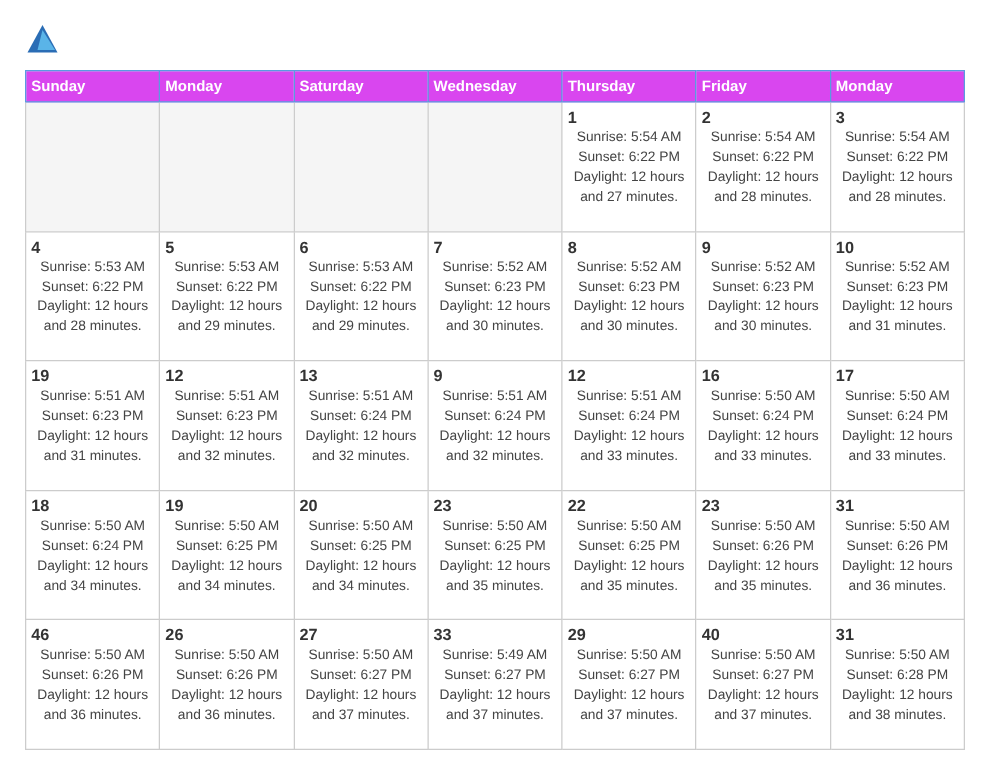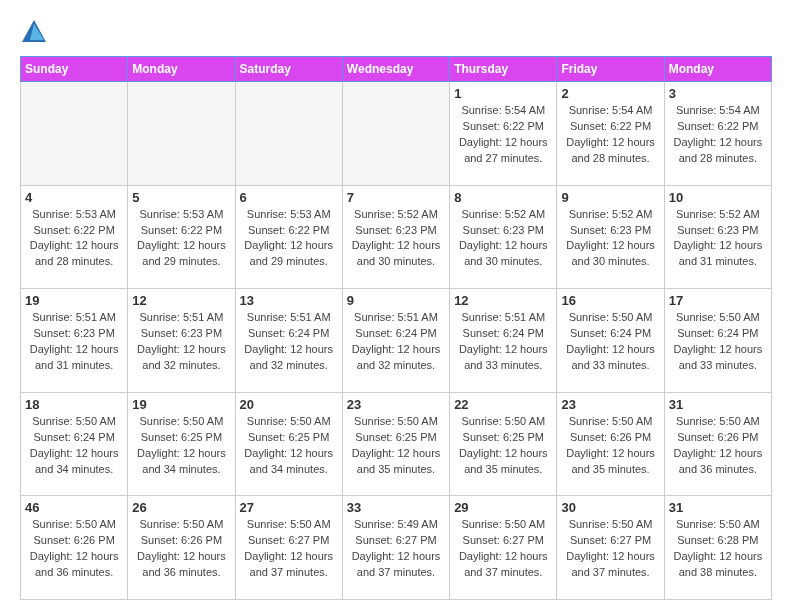--- a/index.html
+++ b/index.html
@@ -349,21 +349,21 @@
 and 37 minutes.</div>
           </td>
           <td>
             <span class="day-number">29</span>
             <div class="day-info" style="white-space: pre-line;">Sunrise: 5:50 AM
 Sunset: 6:27 PM
 Daylight: 12 hours
 and 37 minutes.</div>
           </td>
           <td>
-            <span class="day-number">30</span>
+            <span class="day-number">40</span>
             <div class="day-info" style="white-space: pre-line;">Sunrise: 5:50 AM
 Sunset: 6:27 PM
 Daylight: 12 hours
 and 37 minutes.</div>
           </td>
           <td>
             <span class="day-number">31</span>
             <div class="day-info" style="white-space: pre-line;">Sunrise: 5:50 AM
 Sunset: 6:28 PM
 Daylight: 12 hours

